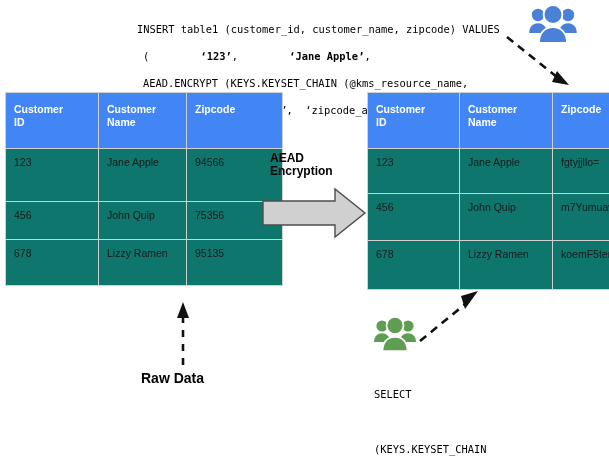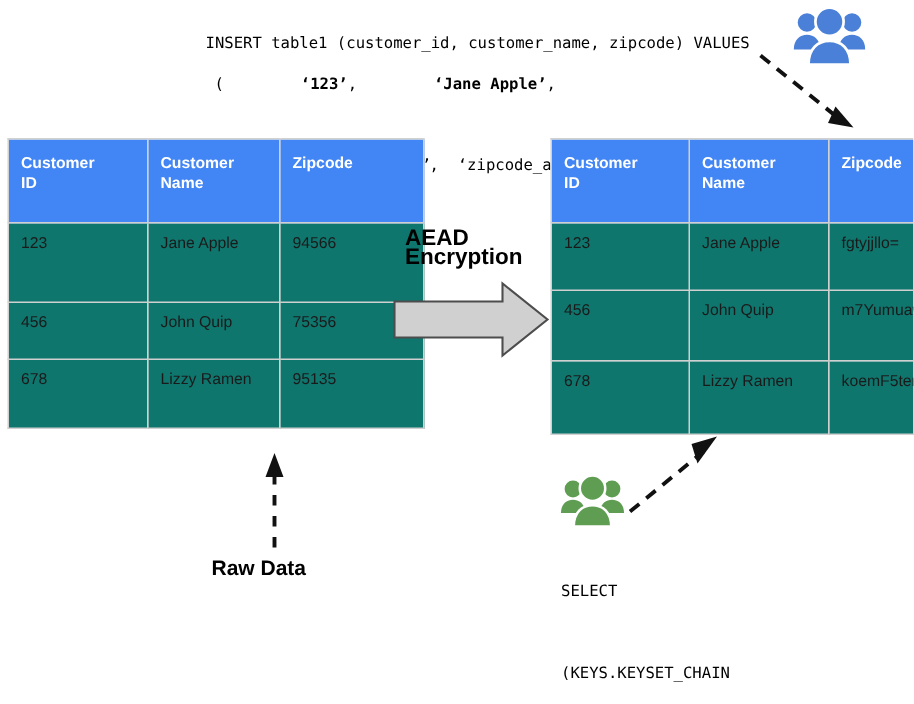--- a/index.html
+++ b/index.html
@@ -86,21 +86,21 @@
   #table-encrypted th:nth-child(3), #table-encrypted td:nth-child(3) { width: 83px; }
   #table-encrypted tr.r1 td { height: 30px; }
   #table-encrypted tr.r2 td { height: 32px; }
   #table-encrypted tr.r3 td { height: 34px; }
 
   
   #aead-label {
     position: absolute;
     left: 270px;
     top: 152px;
-    font-size: 15px;
+    font-size: 12px;
     font-weight: bold;
     color: #000000;
     line-height: 13px;
   }
   #aead-arrow {
     position: absolute;
     left: 261px;
     top: 187px;
   }
 
@@ -124,21 +124,21 @@
   }
 </style>
 </head>
 <body>
 
 <div id="canvas">
 
   <div class="sql" id="insert-query">
 <span class="l1">INSERT table1 (customer_id, customer_name, zipcode) VALUES</span>
 <br><span class="l2"><span>( </span><span class="kw-bold">‘123’</span><span>, </span><span class="kw-bold">‘Jane Apple’</span><span>,</span></span>
-<br>
+<br><span class="l3">AEAD.ENCRYPT (KEYS.KEYSET_CHAIN (@kms_resource_name,</span>
 <br><span class="l4">@wrapped_keyset), “94566”,  ‘zipcode_ad’) as zipcode));</span>
   </div>
 
   <div id="people-blue">
     <svg width="50" height="42" viewBox="0 0 50 42" xmlns="http://www.w3.org/2000/svg">
 
       <circle cx="10" cy="13" r="6.2" fill="#4a80d8"></circle>
       <path d="M1.2 31 C1.2 24.5 5.3 21.2 10 21.2 C14.7 21.2 18.8 24.5 18.8 31 Z" fill="#4a80d8"></path>
 
       <circle cx="40" cy="13" r="6.2" fill="#4a80d8"></circle>

